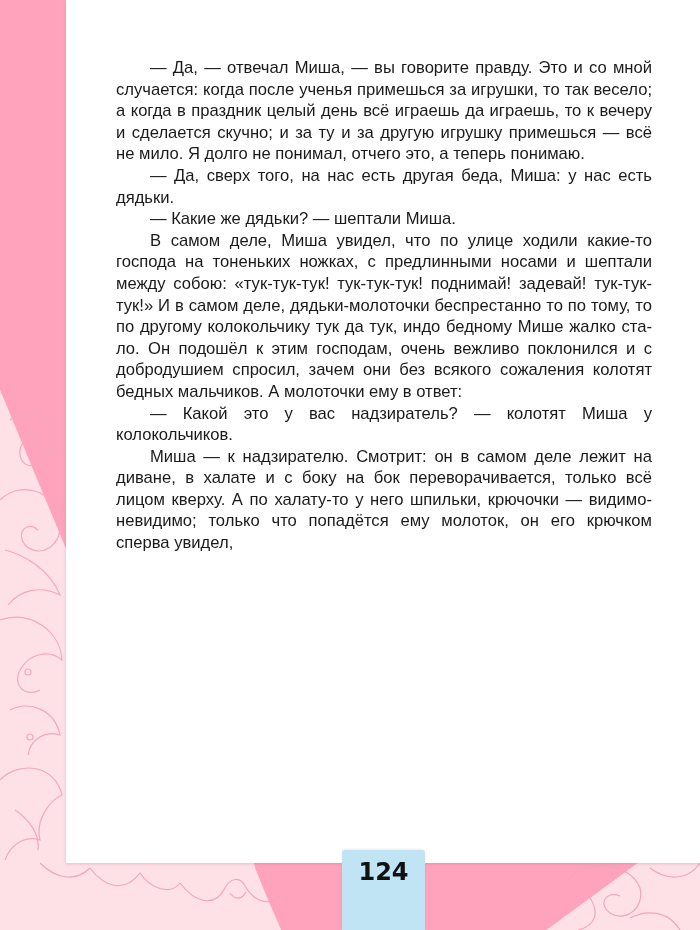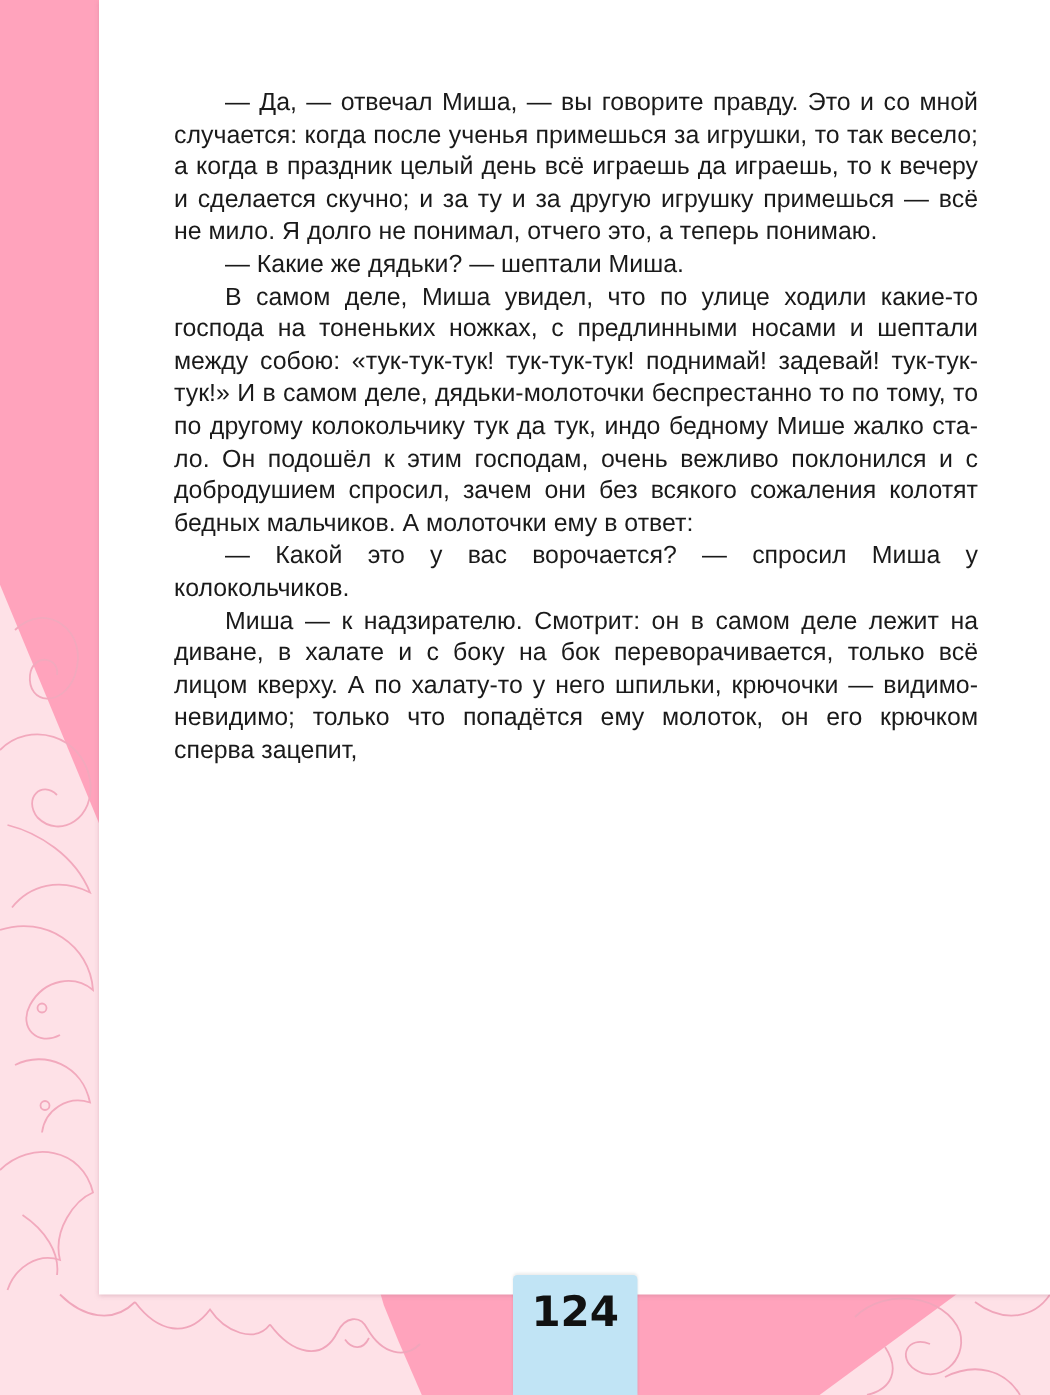--- a/index.html
+++ b/index.html
@@ -34,21 +34,21 @@
     }
     .page-tab {
       position: absolute; left: 342px; top: 850px; width: 83px; height: 80px;
       background: #c1e4f5;
       border-top-left-radius: 3px; border-top-right-radius: 3px;
       box-shadow: 0 -1px 2px rgba(0,0,0,0.08);
     }
     .page-number {
       position: absolute; left: 0; right: 0; top: 8px; text-align: center;
       font-family: "DejaVu Sans", sans-serif; font-weight: bold;
-      font-size: 28px; color: #111;
+      font-size: 24px; color: #111;
     }
   </style>
 </head>
 <body>
 
 <div class="bg-left-pink"></div>
 <div class="bg-bottom-pink"></div>
 
 <svg class="ornament" style="left:0;top:380px" width="70" height="520" viewBox="0 0 70 520">
   <g fill="none" stroke="#f2a9bd" stroke-width="1.2">
@@ -74,22 +74,23 @@
     <path d="M540 20 C560 0 600 5 610 30 C615 50 595 65 580 55 C568 47 575 32 590 38"></path>
     <path d="M560 40 C570 55 565 68 548 72"></path>
     <path d="M620 10 C640 25 660 20 670 5"></path>
     <path d="M600 60 C620 50 640 55 650 72"></path>
   </g>
 </svg>
 
 <div class="page">
   <div class="text-column">
     <p class="para">— Да, — отвечал Миша, — вы говорите правду. Это и со мной случается: когда после ученья примешься за игрушки, то так весело; а когда в праздник целый день всё играешь да играешь, то к вечеру и сделается скуч­но; и за ту и за другую игрушку примешься — всё не мило. Я долго не понимал, отчего это, а теперь пони­маю.</p>
+    <p class="para">— Да, сверх того, на нас есть другая беда, Миша: у нас есть дядьки.</p>
     <p class="para">— Какие же дядьки? — шептали Миша.</p>
     <p class="para">В самом деле, Миша увидел, что по улице ходили какие-то господа на тоненьких ножках, с предлинными носами и шептали между собою: «тук-тук-тук! тук-тук-тук! поднимай! задевай! тук-тук-тук!» И в самом деле, дядь­ки-молоточки беспрестанно то по тому, то по другому колокольчику тук да тук, индо бедному Мише жалко ста­ло. Он подошёл к этим господам, очень вежливо покло­нился и с добродушием спросил, зачем они без всякого сожаления колотят бедных мальчиков. А молоточки ему в ответ:</p>
-    <p class="para">— Какой это у вас ворочается? — спросил Миша у колокольчиков.</p>
-    <p class="para">Миша — к надзирателю. Смотрит: он в самом деле лежит на диване, в халате и с боку на бок переворачи­вается, только всё лицом кверху. А по халату-то у него шпильки, крючочки — видимо-невидимо; только что по­падётся ему молоток, он его крючком сперва зацепит,</p>
+    <p class="para">— Какой это у вас надзиратель? — колотят Миша у колокольчиков.</p>
+    <p class="para">Миша — к надзирателю. Смотрит: он в самом деле лежит на диване, в халате и с боку на бок переворачи­вается, только всё лицом кверху. А по халату-то у него шпильки, крючочки — видимо-невидимо; только что по­падётся ему молоток, он его крючком сперва увидел,</p>
   </div>
 </div>
 
 <div class="page-tab">
   <div class="page-number">124</div>
 </div>
 
 </body></html>

